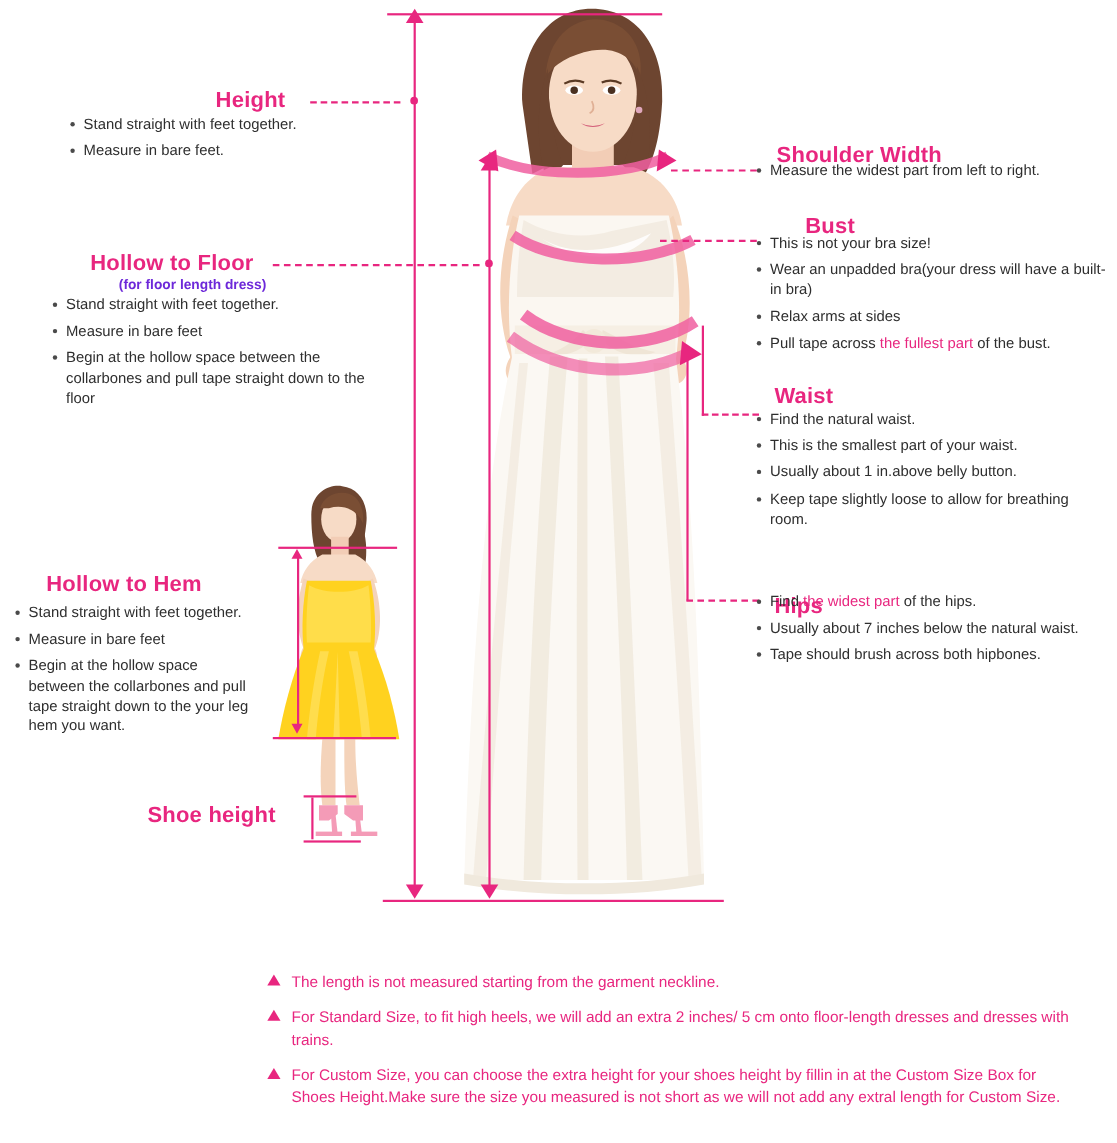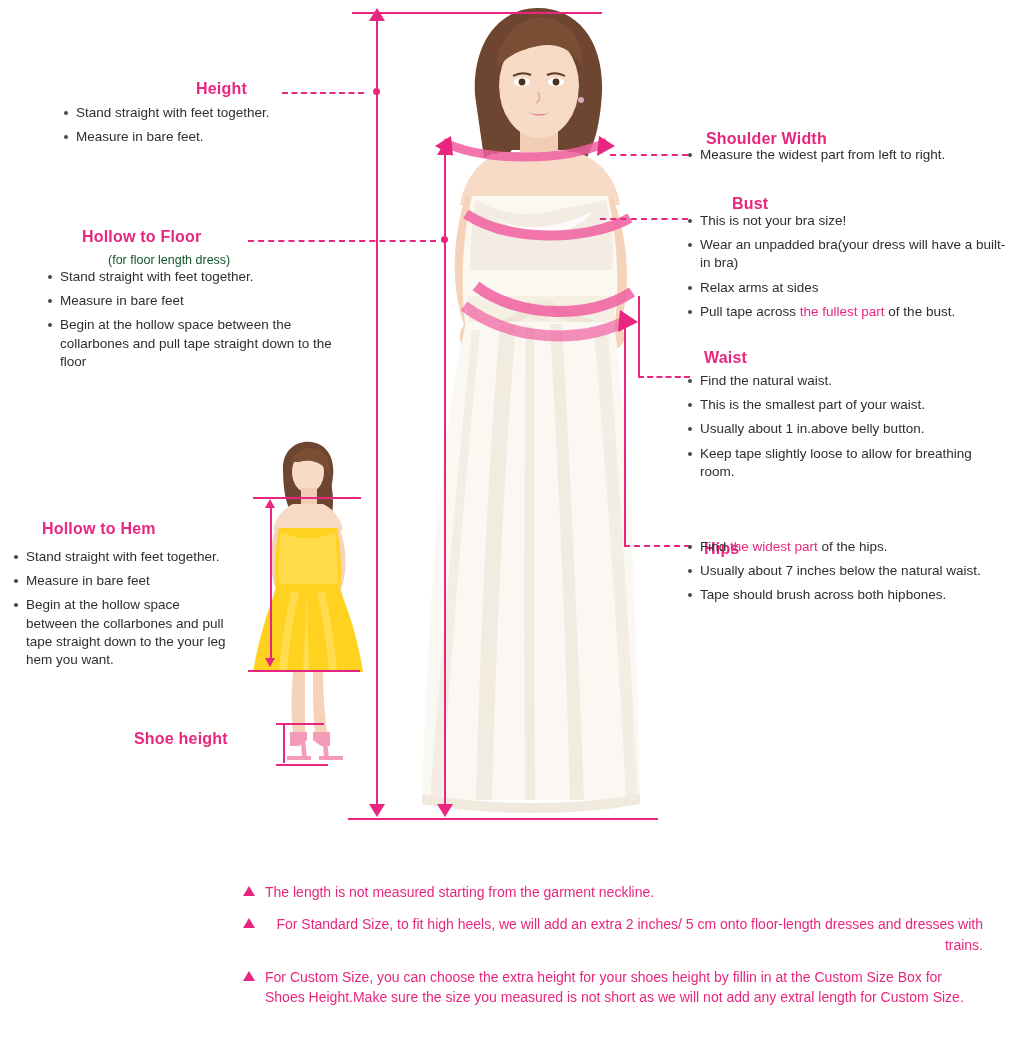--- a/index.html
+++ b/index.html
@@ -16,28 +16,28 @@
     height: 1039px;
     background: #ffffff;
     overflow: hidden;
   }
   .abs { position: absolute; }
 
   
   .heading {
     color: #e8267f;
     font-weight: bold;
-    font-size: 16px;
+    font-size: 20px;
     letter-spacing: .2px;
     white-space: nowrap;
     text-align: center;
   }
   .subheading {
-    color: #14532d;
-    font-weight: normal;
+    color: #6d28d9;
+    font-weight: bold;
     font-size: 12.5px;
     white-space: nowrap;
   }
 
   
   ul.blist {
     list-style: none;
     margin: 0;
     padding: 0;
     color: #2e2e2e;
@@ -366,21 +366,21 @@
       <li>Usually about 7 inches below the natural waist.</li>
       <li>Tape should brush across both hipbones.</li>
     </ul>
   </div>
 
   <div class="abs" style="left:243px; top:882px; width:740px;">
     <div class="note" style="margin-bottom:12px;">
       <span class="tri"></span>
       <span>The length is not measured starting from the garment neckline.</span>
     </div>
-    <div class="note" style="margin-bottom:12px;text-align:right;">
+    <div class="note" style="margin-bottom:12px;">
       <span class="tri"></span>
       <span>For Standard Size, to fit high heels, we will add an extra 2 inches/ 5  cm onto floor-length dresses and dresses with trains.</span>
     </div>
     <div class="note">
       <span class="tri"></span>
       <span>For Custom Size, you can choose the extra height for your shoes height by fillin in at the Custom Size Box for Shoes Height.Make sure the size you measured is not short as we will not add any extral length for Custom Size.</span>
     </div>
   </div>
 
 </div>

